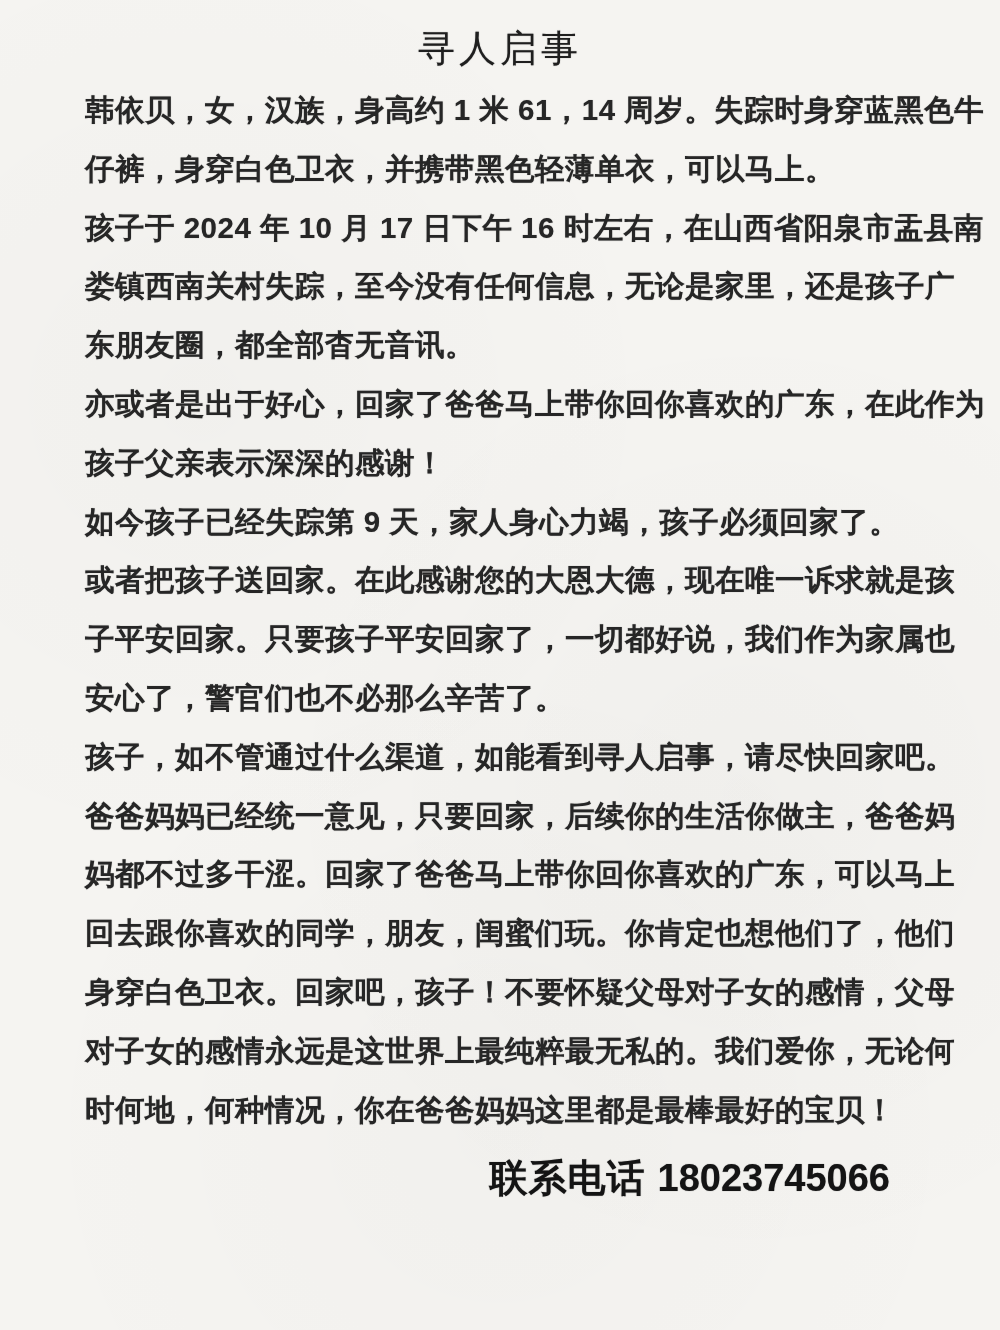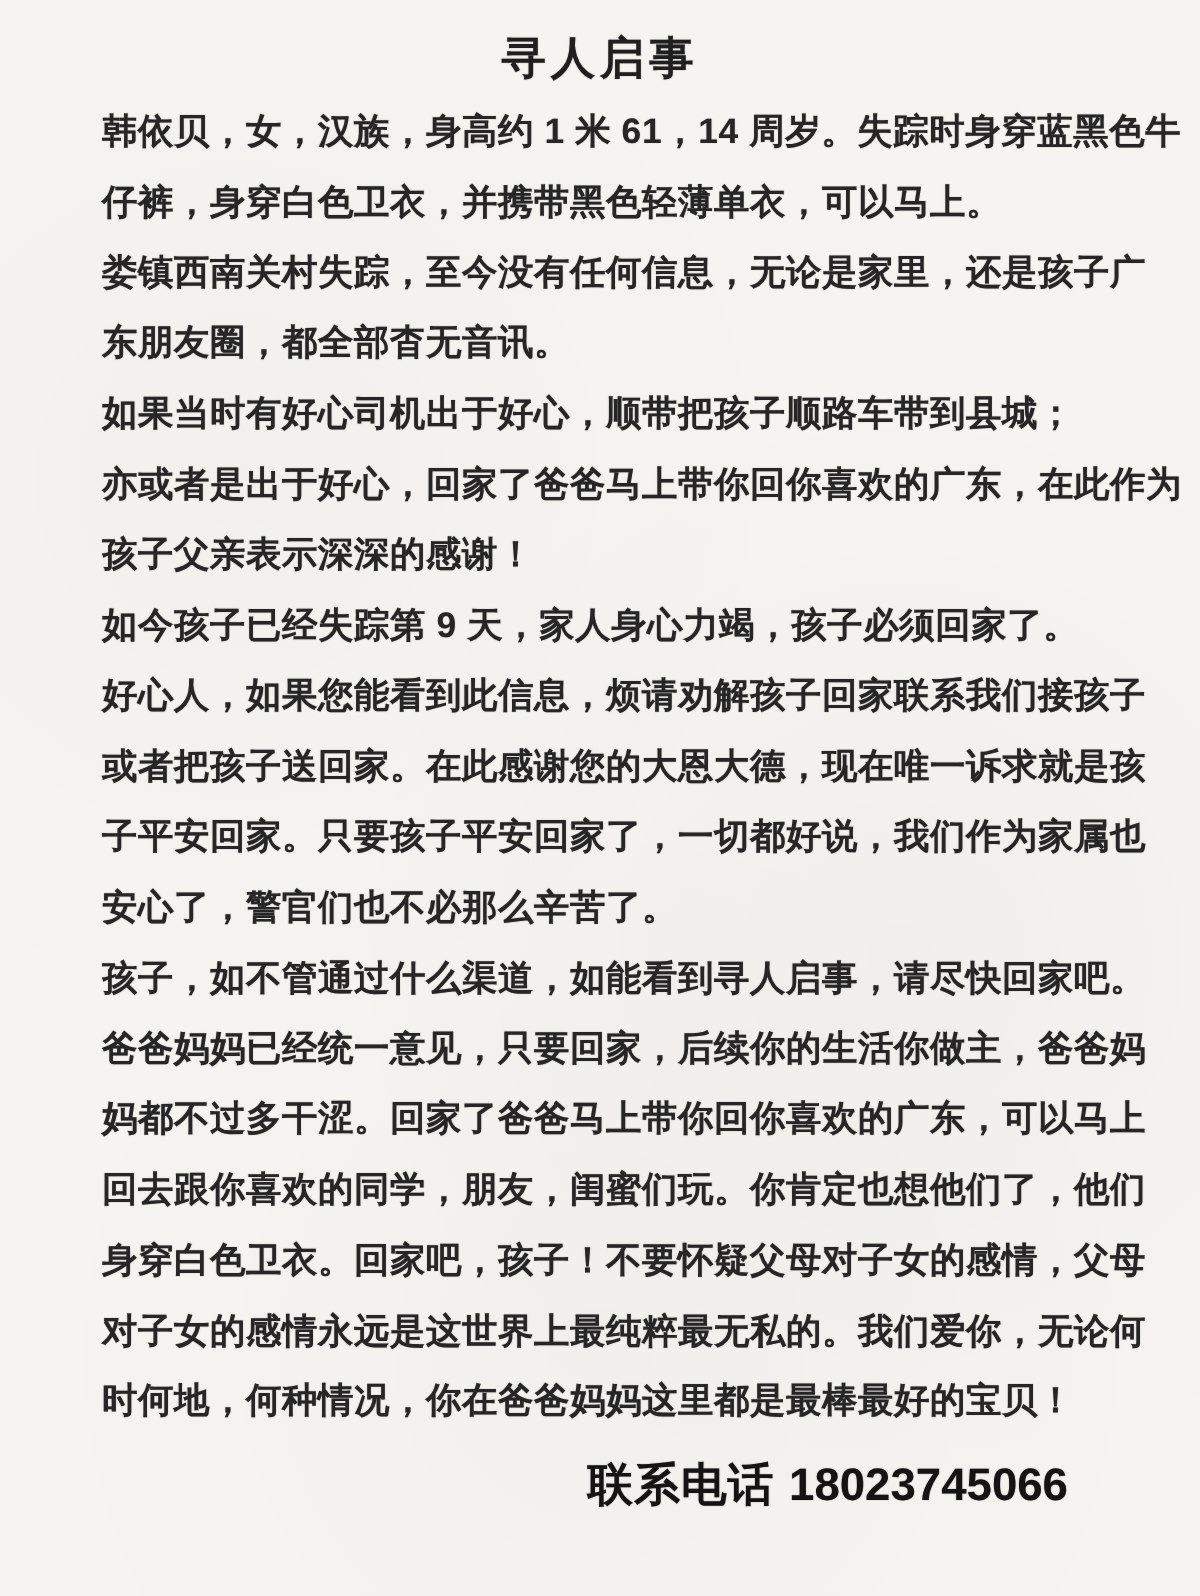--- a/index.html
+++ b/index.html
@@ -23,21 +23,21 @@
       radial-gradient(circle at 20% 30%, rgba(0,0,0,0.015), transparent 40%),
       radial-gradient(circle at 75% 60%, rgba(0,0,0,0.02), transparent 45%),
       radial-gradient(circle at 50% 85%, rgba(0,0,0,0.015), transparent 40%),
       #f5f4f1;
   }
   .title {
     margin: 0;
     padding-top: 24px;
     text-align: center;
     font-size: 37px;
-    font-weight: 700;
+    font-weight: 400;
     color: #1f1f1f;
     letter-spacing: 4px;
     text-shadow: 0 0 1px rgba(30,30,30,0.5);
   }
   .body-lines {
     margin-top: 7px;
     padding: 0 85px;
   }
   .body-line {
     height: 58.8px;
@@ -67,27 +67,26 @@
 </head>
 <body>
 
 <div class="page">
 
   <h1 class="title">寻人启事</h1>
 
   <div class="body-lines">
       <div class="body-line">韩依贝，女，汉族，身高约 1 米 61，14 周岁。失踪时身穿蓝黑色牛</div>
       <div class="body-line">仔裤，身穿白色卫衣，并携带黑色轻薄单衣，可以马上。</div>
+      <div class="body-line">孩子于 2024 年 10 月 17 日下午 16 时左右，在山西省阳泉市盂县南</div>
       <div class="body-line">娄镇西南关村失踪，至今没有任何信息，无论是家里，还是孩子广</div>
       <div class="body-line">东朋友圈，都全部杳无音讯。</div>
-      <div class="body-line">如果当时有好心司机出于好心，顺带把孩子顺路车带到县城；</div>
       <div class="body-line">亦或者是出于好心，回家了爸爸马上带你回你喜欢的广东，在此作为</div>
       <div class="body-line">孩子父亲表示深深的感谢！</div>
       <div class="body-line">如今孩子已经失踪第 9 天，家人身心力竭，孩子必须回家了。</div>
-      <div class="body-line">好心人，如果您能看到此信息，烦请劝解孩子回家联系我们接孩子</div>
       <div class="body-line">或者把孩子送回家。在此感谢您的大恩大德，现在唯一诉求就是孩</div>
       <div class="body-line">子平安回家。只要孩子平安回家了，一切都好说，我们作为家属也</div>
       <div class="body-line">安心了，警官们也不必那么辛苦了。</div>
       <div class="body-line">孩子，如不管通过什么渠道，如能看到寻人启事，请尽快回家吧。</div>
       <div class="body-line">爸爸妈妈已经统一意见，只要回家，后续你的生活你做主，爸爸妈</div>
       <div class="body-line">妈都不过多干涩。回家了爸爸马上带你回你喜欢的广东，可以马上</div>
       <div class="body-line">回去跟你喜欢的同学，朋友，闺蜜们玩。你肯定也想他们了，他们</div>
       <div class="body-line">身穿白色卫衣。回家吧，孩子！不要怀疑父母对子女的感情，父母</div>
       <div class="body-line">对子女的感情永远是这世界上最纯粹最无私的。我们爱你，无论何</div>
       <div class="body-line">时何地，何种情况，你在爸爸妈妈这里都是最棒最好的宝贝！</div>

